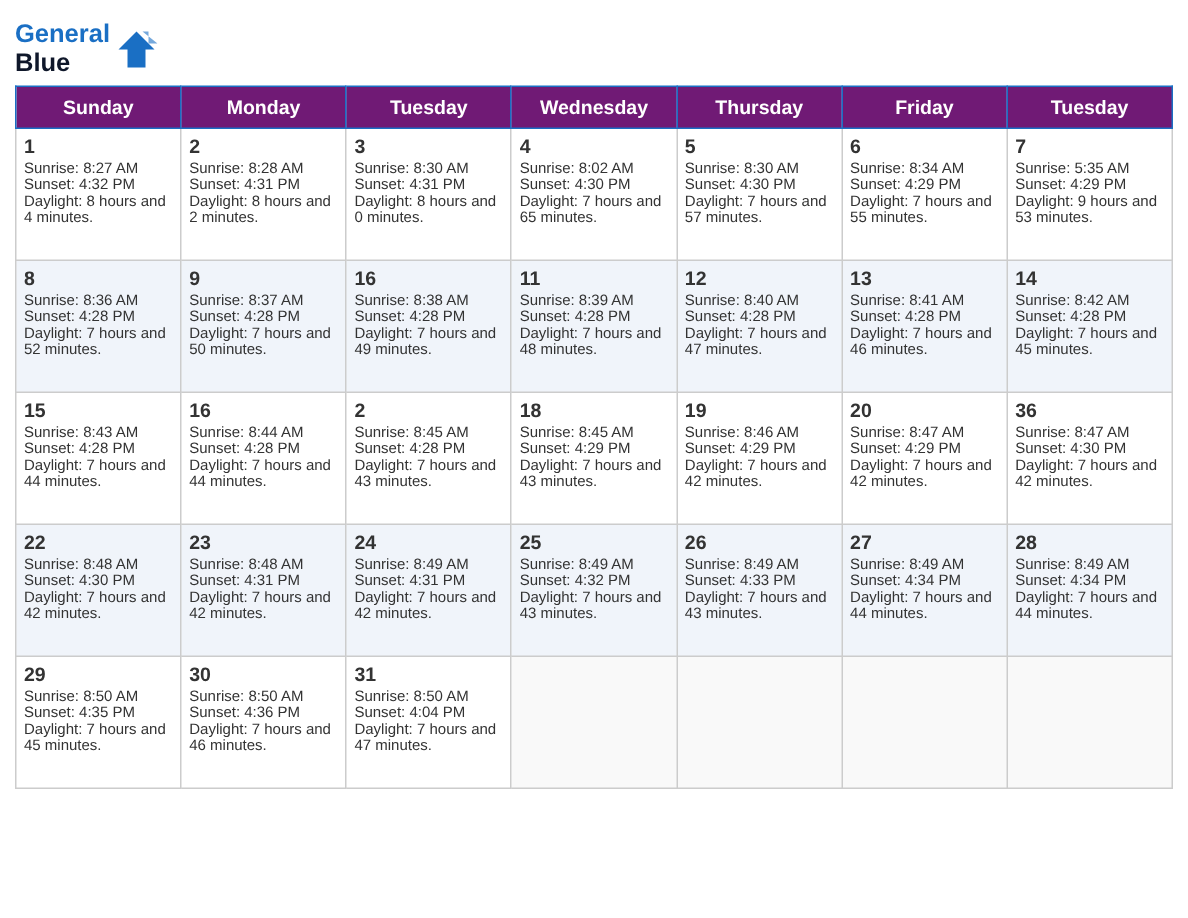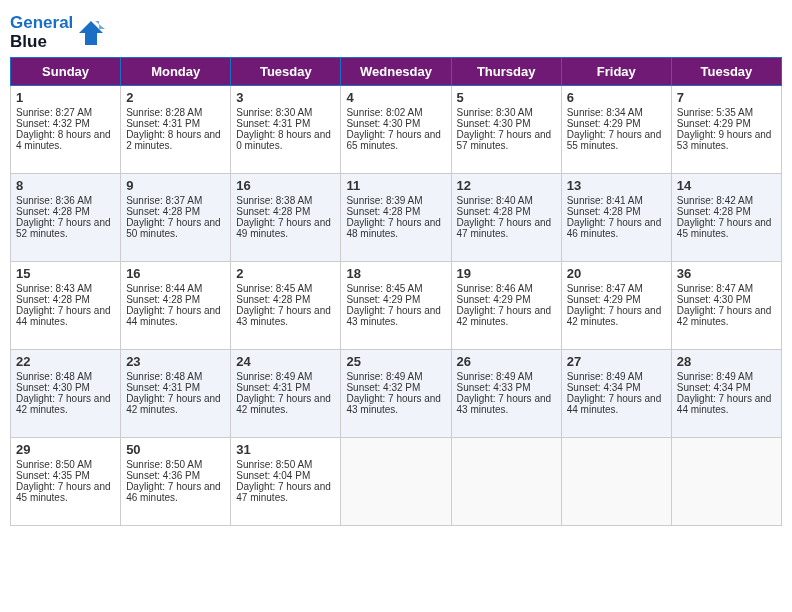--- a/index.html
+++ b/index.html
@@ -290,21 +290,21 @@
         </td>
       </tr>
       <tr>
         <td>
           <span class="day-number">29</span>
           <span>Sunrise: 8:50 AM</span><br>
           <span>Sunset: 4:35 PM</span><br>
           <span>Daylight: 7 hours and 45 minutes.</span>
         </td>
         <td>
-          <span class="day-number">50</span>
+          <span class="day-number">30</span>
           <span>Sunrise: 8:50 AM</span><br>
           <span>Sunset: 4:36 PM</span><br>
           <span>Daylight: 7 hours and 46 minutes.</span>
         </td>
         <td>
           <span class="day-number">31</span>
           <span>Sunrise: 8:50 AM</span><br>
           <span>Sunset: 4:04 PM</span><br>
           <span>Daylight: 7 hours and 47 minutes.</span>
         </td>

